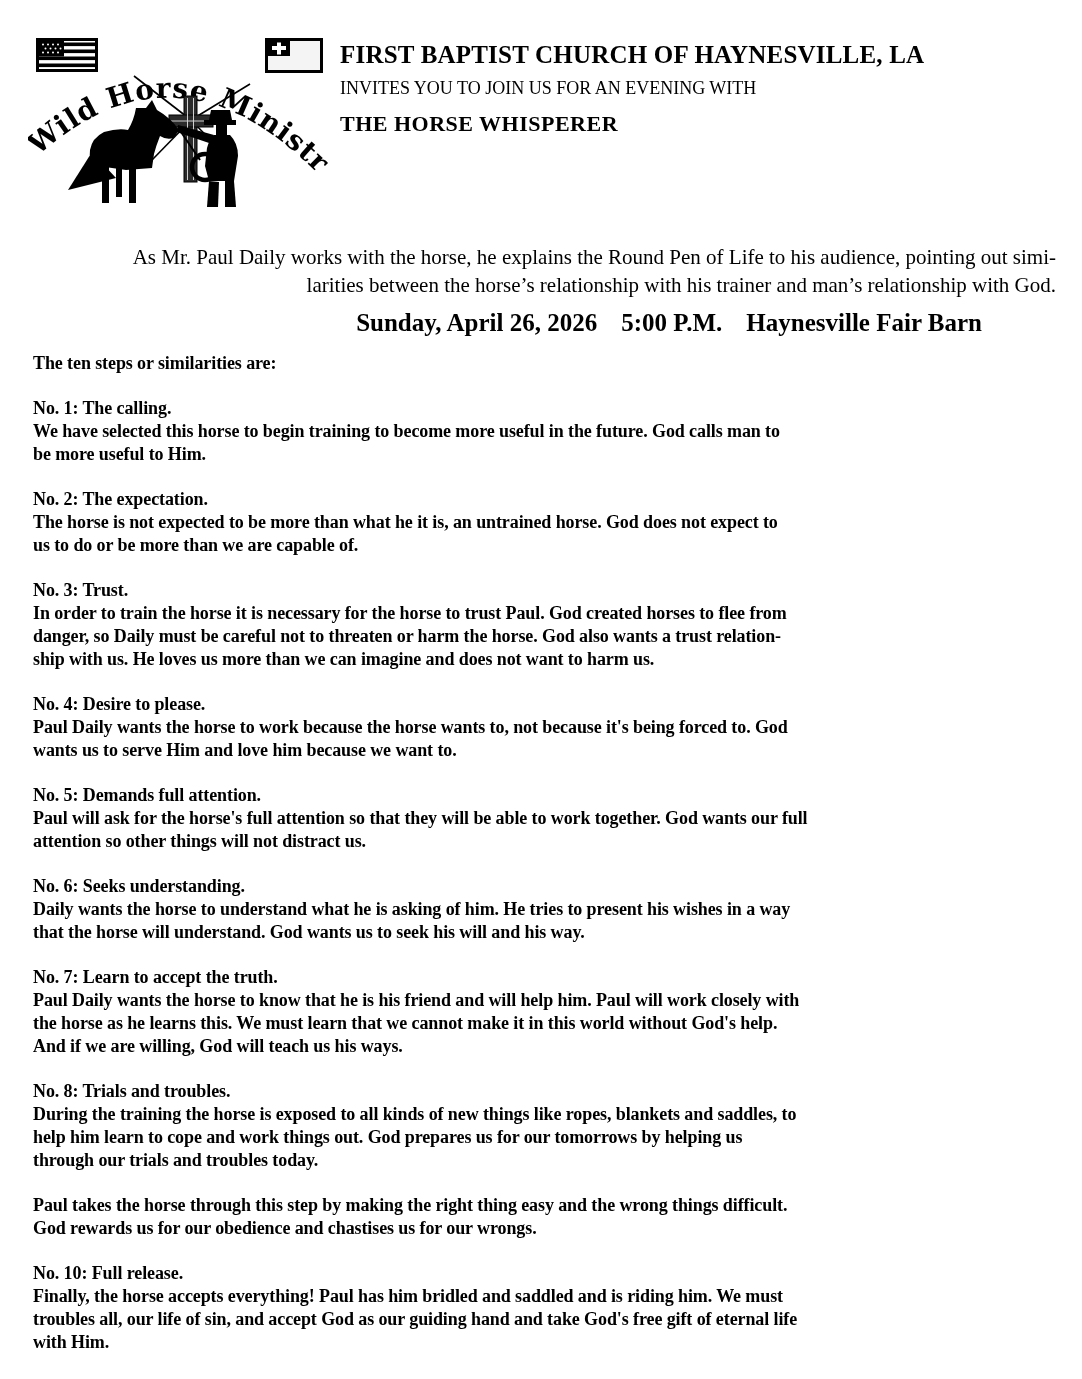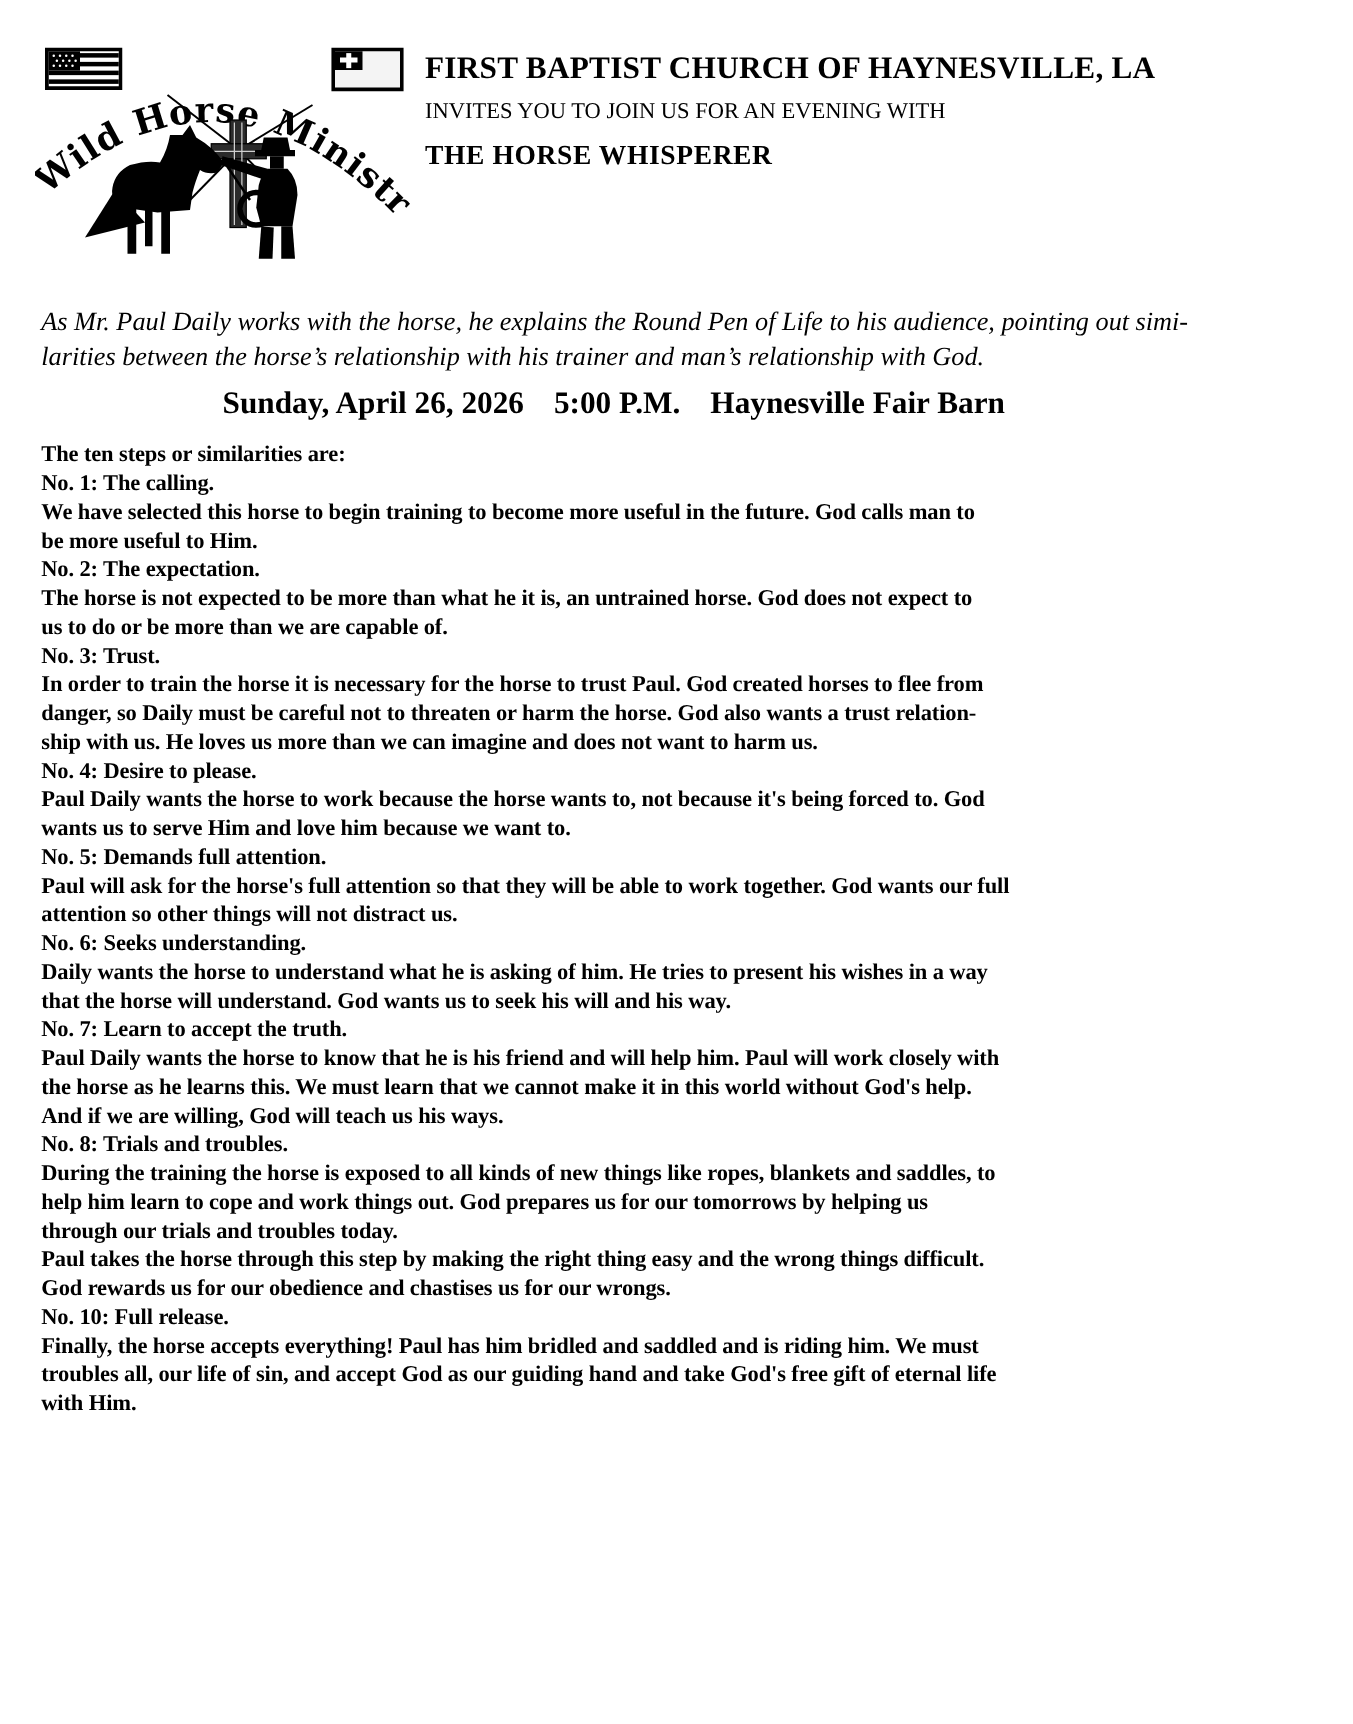--- a/index.html
+++ b/index.html
@@ -32,45 +32,44 @@
     font-family:"Liberation Serif", serif;
   }
   .church-line  { font-size:25px; font-weight:bold; letter-spacing:0.2px; line-height:30px; }
   .invite-line  { font-size:18px; margin-top:9px; line-height:18px; }
   .event-line   { font-size:22px; font-weight:bold; margin-top:8px; letter-spacing:0.5px; line-height:38px; }
 
   
   .intro {
     padding:0 26px 0 33px;
     font-family:"Liberation Serif", serif;
-    font-style:italic;
-    font-size:21px; line-height:28px;
+    font-size:21px; line-height:28px;text-align:right;
   }
   .intro-line { white-space:nowrap; }
 
   
   .date-line {
     margin-top:9px;
-    text-align:center;
+    text-align:right;
     padding-right:100px;
     font-family:"Liberation Serif", serif;
     font-weight:bold; font-size:25px; line-height:30px;
     white-space:nowrap;
   }
   .date-line .gap { margin-left:24px; }
 
   
   .content {
     padding:14px 28px 0 33px;
     font-weight:bold;
     font-size:18px; line-height:23px;
     letter-spacing:-0.1px;
   }
   .lead-line, .step-title, .step-line { white-space:nowrap;font-family:Liberation Serif, serif; }
-  .step { }
+  .step { margin-top:22px; }
 </style>
 </head>
 <body>
 
 <div class="page">
 
   <div class="top-area">
 
     <div class="logo">
 

